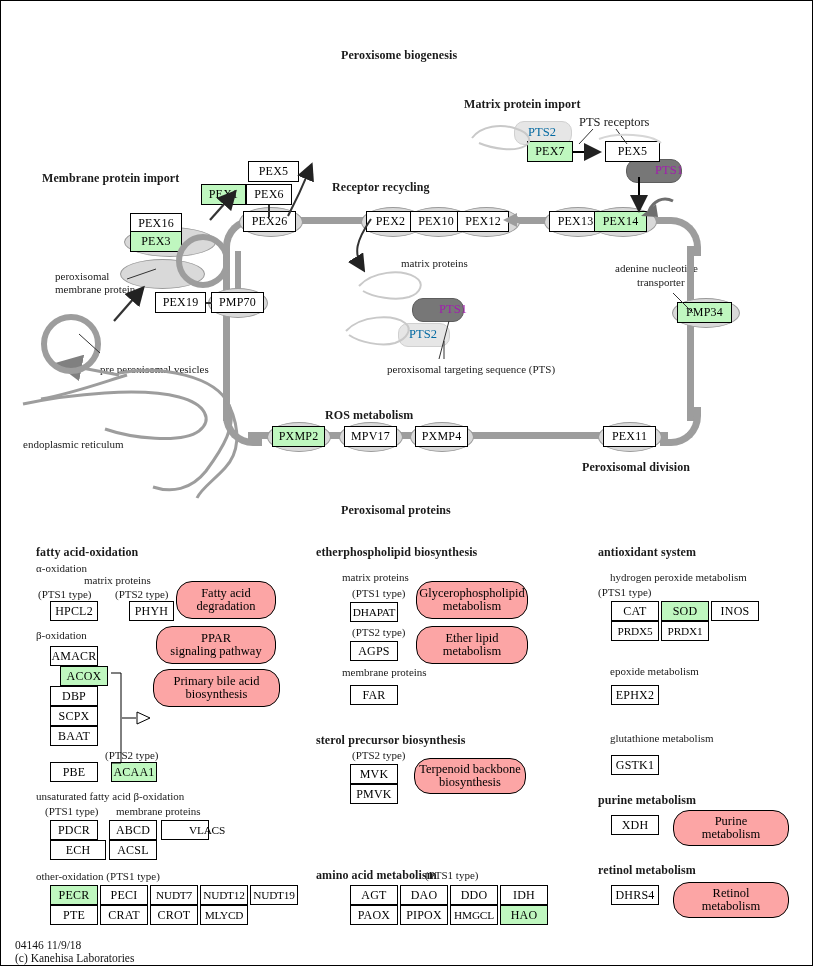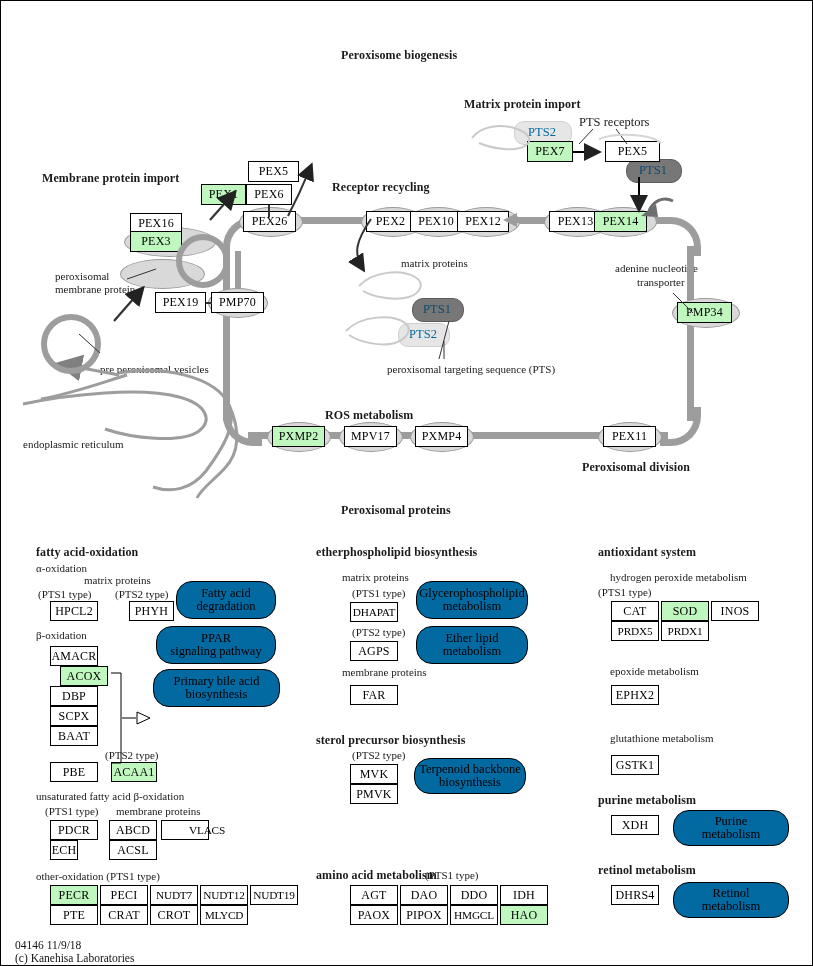--- a/index.html
+++ b/index.html
@@ -28,37 +28,37 @@
     background:#ffffff;color:#000;
     display:flex;align-items:center;justify-content:center;
     font-family:"Liberation Serif",serif;font-size:12px;
     letter-spacing:.2px;overflow:visible;z-index:6;
   }
   .gbox.green{background:#bff7bf;}
   .gbox.tight{font-size:11.3px;letter-spacing:-.2px;}
   
   .rbox{
     position:absolute;box-sizing:border-box;border:1px solid #000;
-    background:#0369a1;border-radius:16px;color:#000;
+    background:#fca5a5;border-radius:16px;color:#000;
     display:flex;align-items:center;justify-content:center;text-align:center;
     font-family:"Liberation Serif",serif;font-size:12.5px;line-height:1.08;
     z-index:5;
   }
   
   .ell{
     position:absolute;background:#d9d9d9;border:1px solid #9a9a9a;
     border-radius:50%;z-index:4;
   }
   .ell.dark{background:#777777;border-color:#5d5d5d;}
   .ell.lite{background:#e6e6e6;border:1px solid #d0d0d0;}
   .ell-lbl{
     position:absolute;z-index:5;color:#0369a1;font-family:"Liberation Serif",serif;
     font-size:12.5px;display:flex;align-items:center;justify-content:center;
   }
-  .ell-lbl.white{color:#0c4a6e;}
+  .ell-lbl.white{color:#a21caf;padding-left:16px;}
   
   .mem{position:absolute;background:#9d9d9d;z-index:2;}
   .memc{position:absolute;border:7px solid #9d9d9d;z-index:2;background:transparent;}
   
   .ln{position:absolute;background:#333;z-index:7;}
   svg.ov{position:absolute;left:0;top:0;width:813px;height:966px;
          z-index:8;pointer-events:none;overflow:visible;}
   .footer{position:absolute;left:14px;font-size:11.5px;color:#111;
           font-family:"Liberation Serif",serif;}
 </style>
@@ -264,21 +264,21 @@
 
   <div class="txt t12" style="left:104px;top:748px;">(PTS2 type)</div>
   <div class="gbox" style="left:49px;top:761px;width:48px;height:20px;">PBE</div>
   <div class="gbox green" style="left:110px;top:761px;width:46px;height:20px;">ACAA1</div>
 
   <div class="txt t12" style="left:35px;top:789px;">unsaturated fatty acid β-oxidation</div>
   <div class="txt t12" style="left:44px;top:804px;">(PTS1 type)</div>
   <div class="txt t12" style="left:115px;top:804px;">membrane proteins</div>
 
   <div class="gbox" style="left:49px;top:819px;width:48px;height:20px;">PDCR</div>
-  <div class="gbox" style="left:49px;top:839px;width:28px;height:20px;">ECH</div>
+  <div class="gbox" style="left:49px;top:839px;width:56px;height:20px;">ECH</div>
   <div class="gbox" style="left:108px;top:819px;width:48px;height:20px;">ABCD</div>
   <div class="gbox" style="left:108px;top:839px;width:48px;height:20px;">ACSL</div>
   <div class="gbox tight" style="left:160px;top:819px;width:48px;height:20px;padding-left:44px;">VLACS</div>
 
   <div class="txt t12" style="left:35px;top:869px;">other-oxidation (PTS1 type)</div>
 
   <div class="gbox green" style="left:49px;top:884px;width:48px;height:20px;">PECR</div>
   <div class="gbox" style="left:99px;top:884px;width:48px;height:20px;">PECI</div>
   <div class="gbox tight" style="left:149px;top:884px;width:48px;height:20px;">NUDT7</div>
   <div class="gbox tight" style="left:199px;top:884px;width:48px;height:20px;">NUDT12</div>

